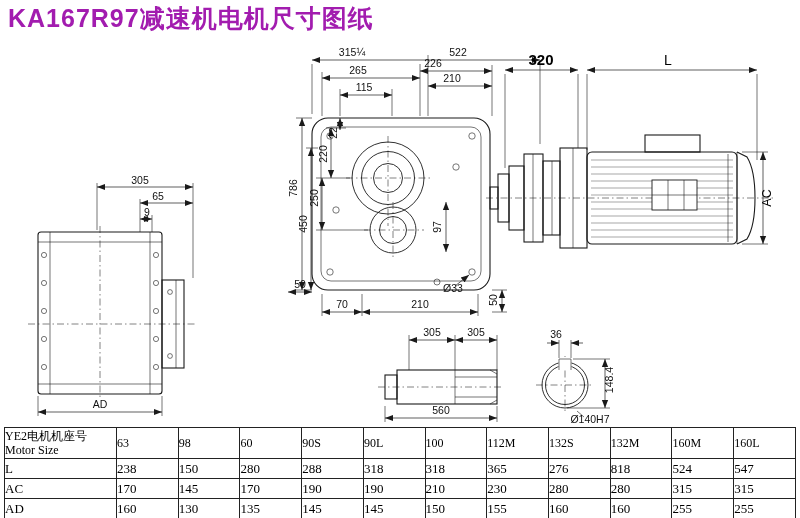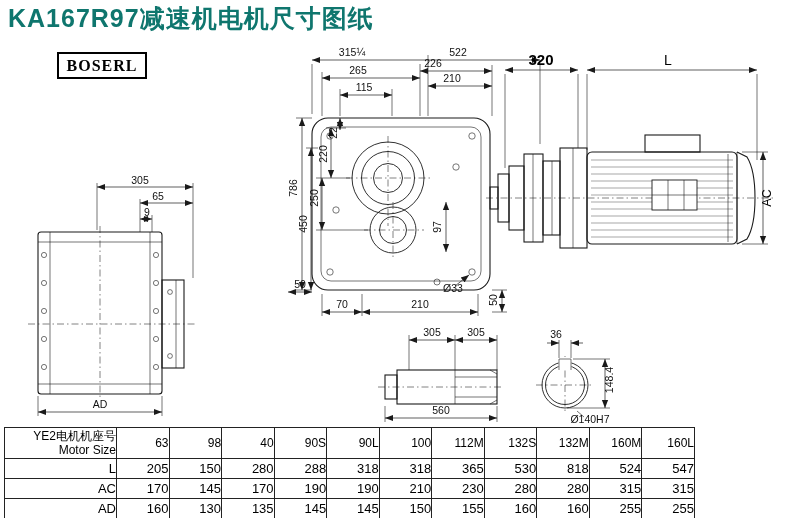--- a/index.html
+++ b/index.html
@@ -1,48 +1,47 @@
 <!DOCTYPE html>
 <html><head>
 <meta charset="utf-8">
 <style>
   html,body{margin:0;padding:0;background:#fff}
   .page{position:relative;width:800px;height:518px;background:#fff;overflow:hidden;
         font-family:"Liberation Sans",sans-serif;color:#000}
   .title{position:absolute;left:8px;top:2px;margin:0;font-size:25px;font-weight:bold;
-         color:#0f766e;letter-spacing:1px;white-space:nowrap}
+         color:#a21caf;letter-spacing:1px;white-space:nowrap}
   .logo{position:absolute;left:57px;top:52px;width:86px;height:23px;border:2px solid #000;
         display:flex;align-items:center;justify-content:center;
         font-family:"Liberation Serif",serif;font-weight:bold;font-size:16px;letter-spacing:1px}
   svg.canvas{position:absolute;left:0;top:40px}
   .ol{fill:none;stroke:#1a1a1a;stroke-width:1.1}
   .tn{fill:none;stroke:#1a1a1a;stroke-width:0.6}
   .fin{fill:none;stroke:#3a3a3a;stroke-width:0.45}
   .dim{fill:none;stroke:#1a1a1a;stroke-width:0.7}
   .cl{fill:none;stroke:#1a1a1a;stroke-width:0.55;stroke-dasharray:7 3 1.5 3}
   .b{fill:none;stroke:#1a1a1a;stroke-width:0.9}
   .plate{fill:#fff;stroke:#1a1a1a;stroke-width:0.9}
   .mask{fill:#fff;stroke:none}
   text.dt{font:10.5px "Liberation Sans",sans-serif;fill:#111;text-anchor:middle}
   text.dtb{font:bold 15px "Liberation Sans",sans-serif;fill:#000;text-anchor:middle}
   text.dtl{font:14px "Liberation Sans",sans-serif;fill:#000;text-anchor:middle}
   text.dtm{font:12.5px "Liberation Sans",sans-serif;fill:#000;text-anchor:middle}
-  table.dim-table{position:absolute;left:4px;top:427px;width:691px;border-collapse:collapse;
-        table-layout:fixed;text-align:right;font-family:Liberation Sans, sans-serif}
+  table.dim-table{position:absolute;left:4px;top:427px;width:792px;border-collapse:collapse;
+        table-layout:fixed;text-align:left;font-family:Liberation Serif, serif}
   table.dim-table td{border:1px solid #222;padding:0;font-size:13px;height:19px;overflow:hidden}
   table.dim-table tr.hdr td{height:30px;font-size:12px;line-height:14px}
   col.c0{width:112px}
 </style>
 </head>
 <body>
 
 <div class="page">
 
   <h1 class="title">KA167R97减速机电机尺寸图纸</h1>
-  <div class="logo">BOSERL</div>
 
   <svg class="canvas" width="800" height="385" viewBox="0 0 800 385">
     <defs>
       <marker id="ar" viewBox="0 0 10 10" refX="9" refY="5" markerWidth="9" markerHeight="9" orient="auto-start-reverse" markerUnits="userSpaceOnUse">
         <path d="M0,1.5 L9,5 L0,8.5 Z" fill="#1a1a1a"></path>
       </marker>
     </defs>
 
     <g>
       <line class="cl" x1="28" y1="284" x2="196" y2="284"></line>
@@ -266,40 +265,40 @@
         <col>
       </colgroup>
     <tbody>
         <tr class="hdr">
       <td>
         <div>YE2电机机座号</div>
         <div>Motor Size</div>
       </td>
       <td>63</td>
       <td>98</td>
-      <td>40</td>
+      <td>60</td>
       <td>90S</td>
       <td>90L</td>
       <td>100</td>
       <td>112M</td>
       <td>132S</td>
       <td>132M</td>
       <td>160M</td>
       <td>160L</td>
     </tr>
     <tr>
       <td>L</td>
-      <td>205</td>
+      <td>238</td>
       <td>150</td>
       <td>280</td>
       <td>288</td>
       <td>318</td>
       <td>318</td>
       <td>365</td>
-      <td>530</td>
+      <td>276</td>
       <td>818</td>
       <td>524</td>
       <td>547</td>
     </tr>
     <tr>
       <td>AC</td>
       <td>170</td>
       <td>145</td>
       <td>170</td>
       <td>190</td>

